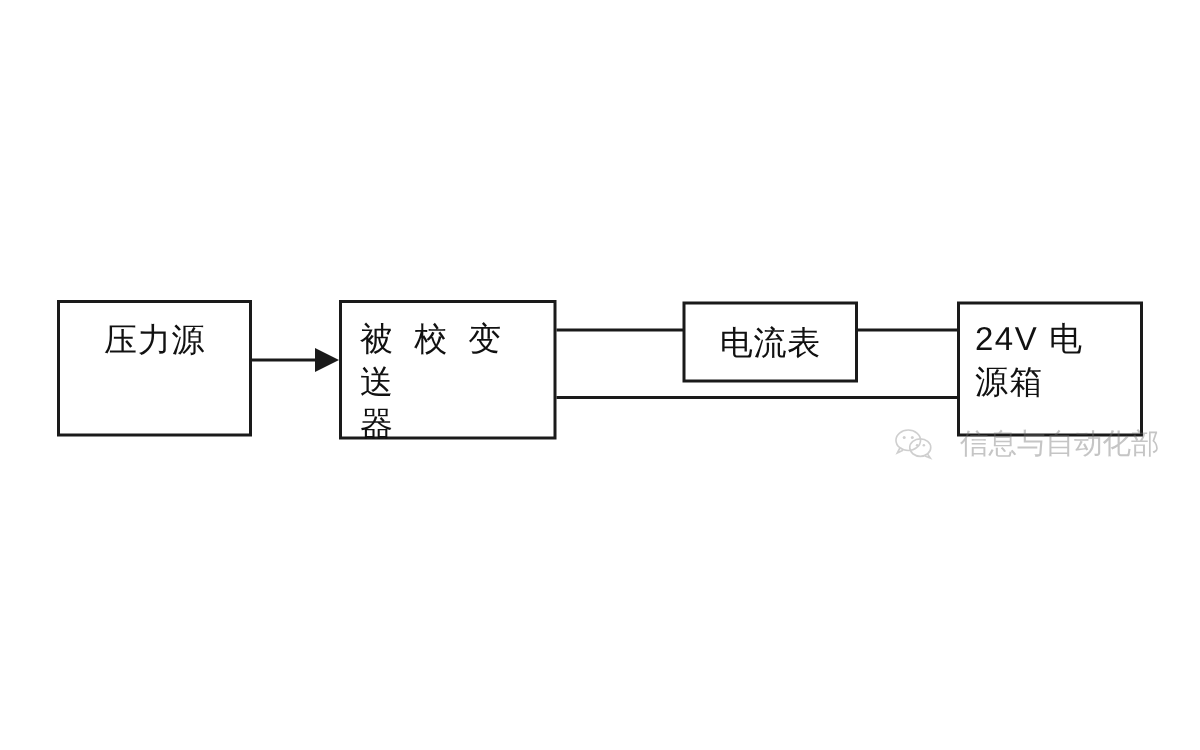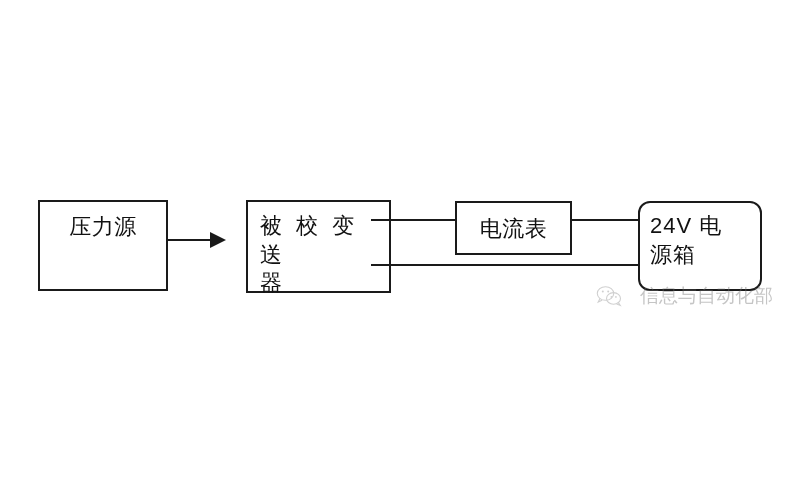--- a/index.html
+++ b/index.html
@@ -34,27 +34,27 @@
     font-size: 22px;
     line-height: 1.30;
     white-space: pre-line;
     letter-spacing: 0.5px;
   }
 
   
   #block-pressure-source { left: 38px;  top: 200px; width: 130px; height: 91px; }
   #block-pressure-source .block-label { top: 11px; }
 
-  #block-transmitter     { left: 226px; top: 200px; width: 145px; height: 93px; margin-left: 20px; }
+  #block-transmitter     { left: 226px; top: 200px; width: 145px; height: 93px; }
   #block-transmitter .block-label { top: 10px; letter-spacing: 4px; text-align: left; padding-left: 12px; }
 
   #block-ammeter         { left: 455px; top: 201px; width: 117px; height: 54px; }
   #block-ammeter .block-label { top: 12px; }
 
-  #block-power-supply    { left: 638px; top: 201px; width: 124px; height: 90px; border-radius: 12px; }
+  #block-power-supply    { left: 638px; top: 201px; width: 124px; height: 90px; }
   #block-power-supply .block-label { top: 9px; text-align: left; padding-left: 10px; letter-spacing: 1px; }
 
   
   .wire {
     position: absolute;
     background: #1a1a1a;
   }
   .wire-h { height: 2px; }
 
   

